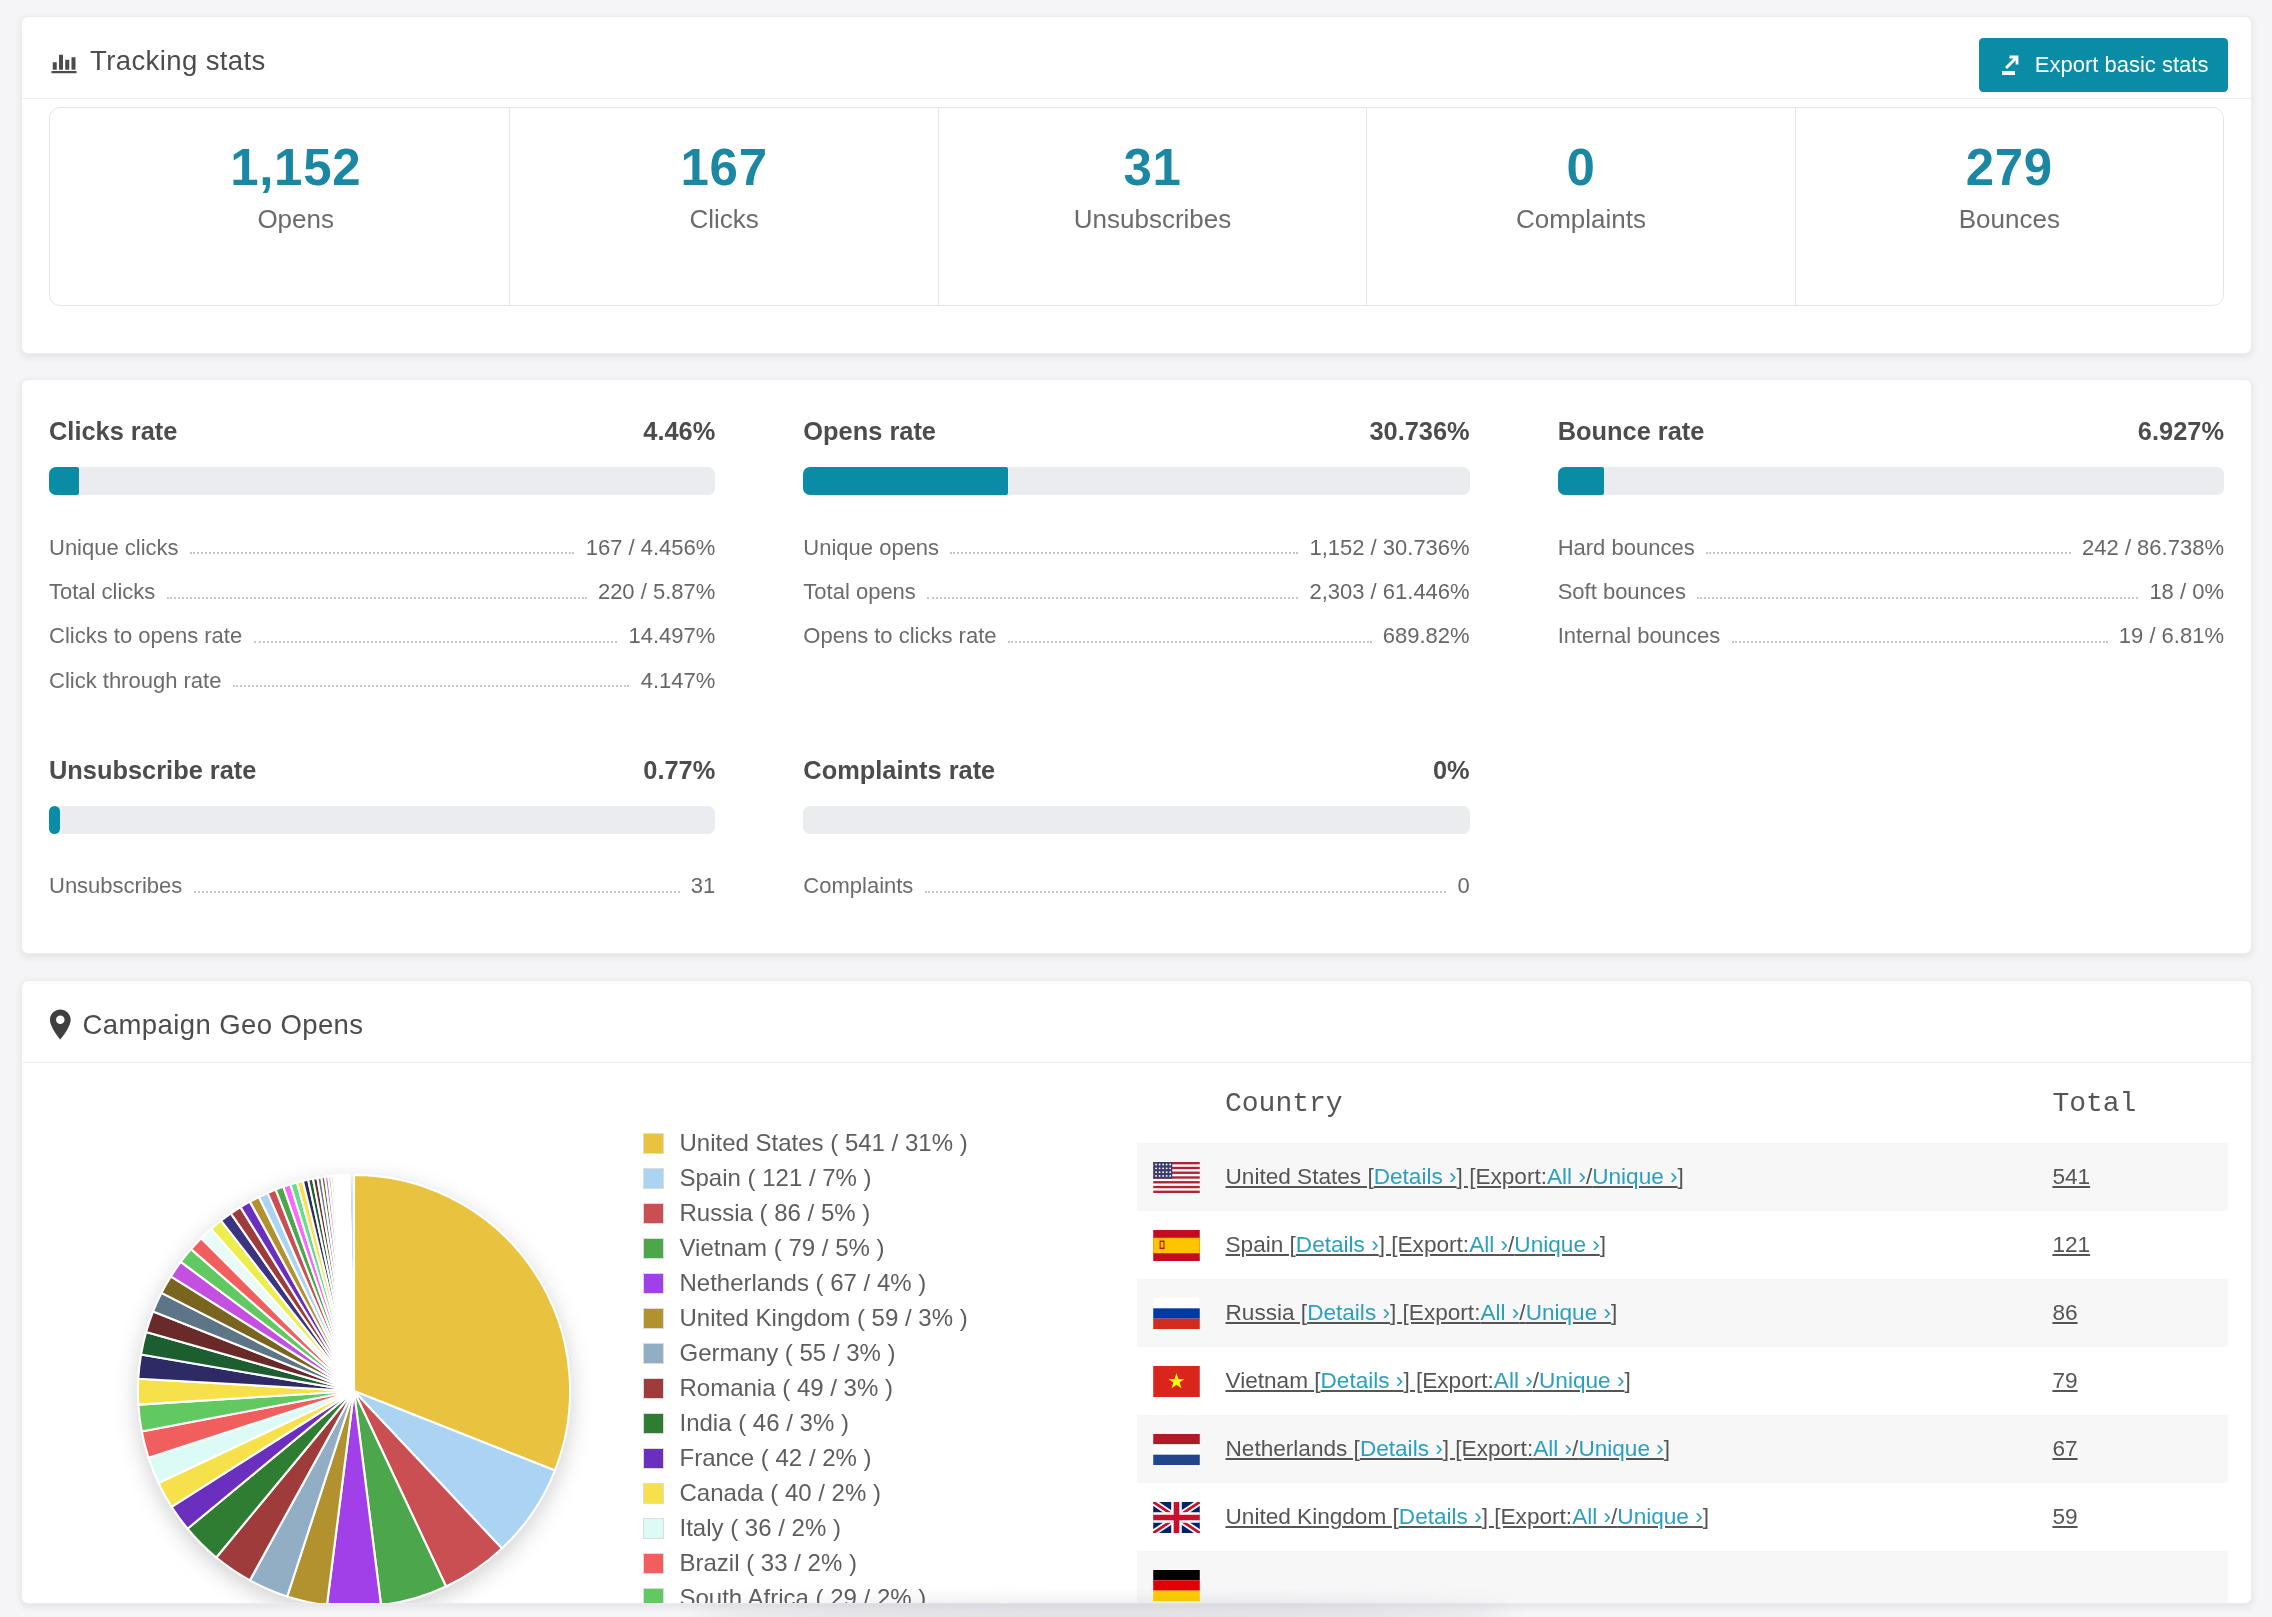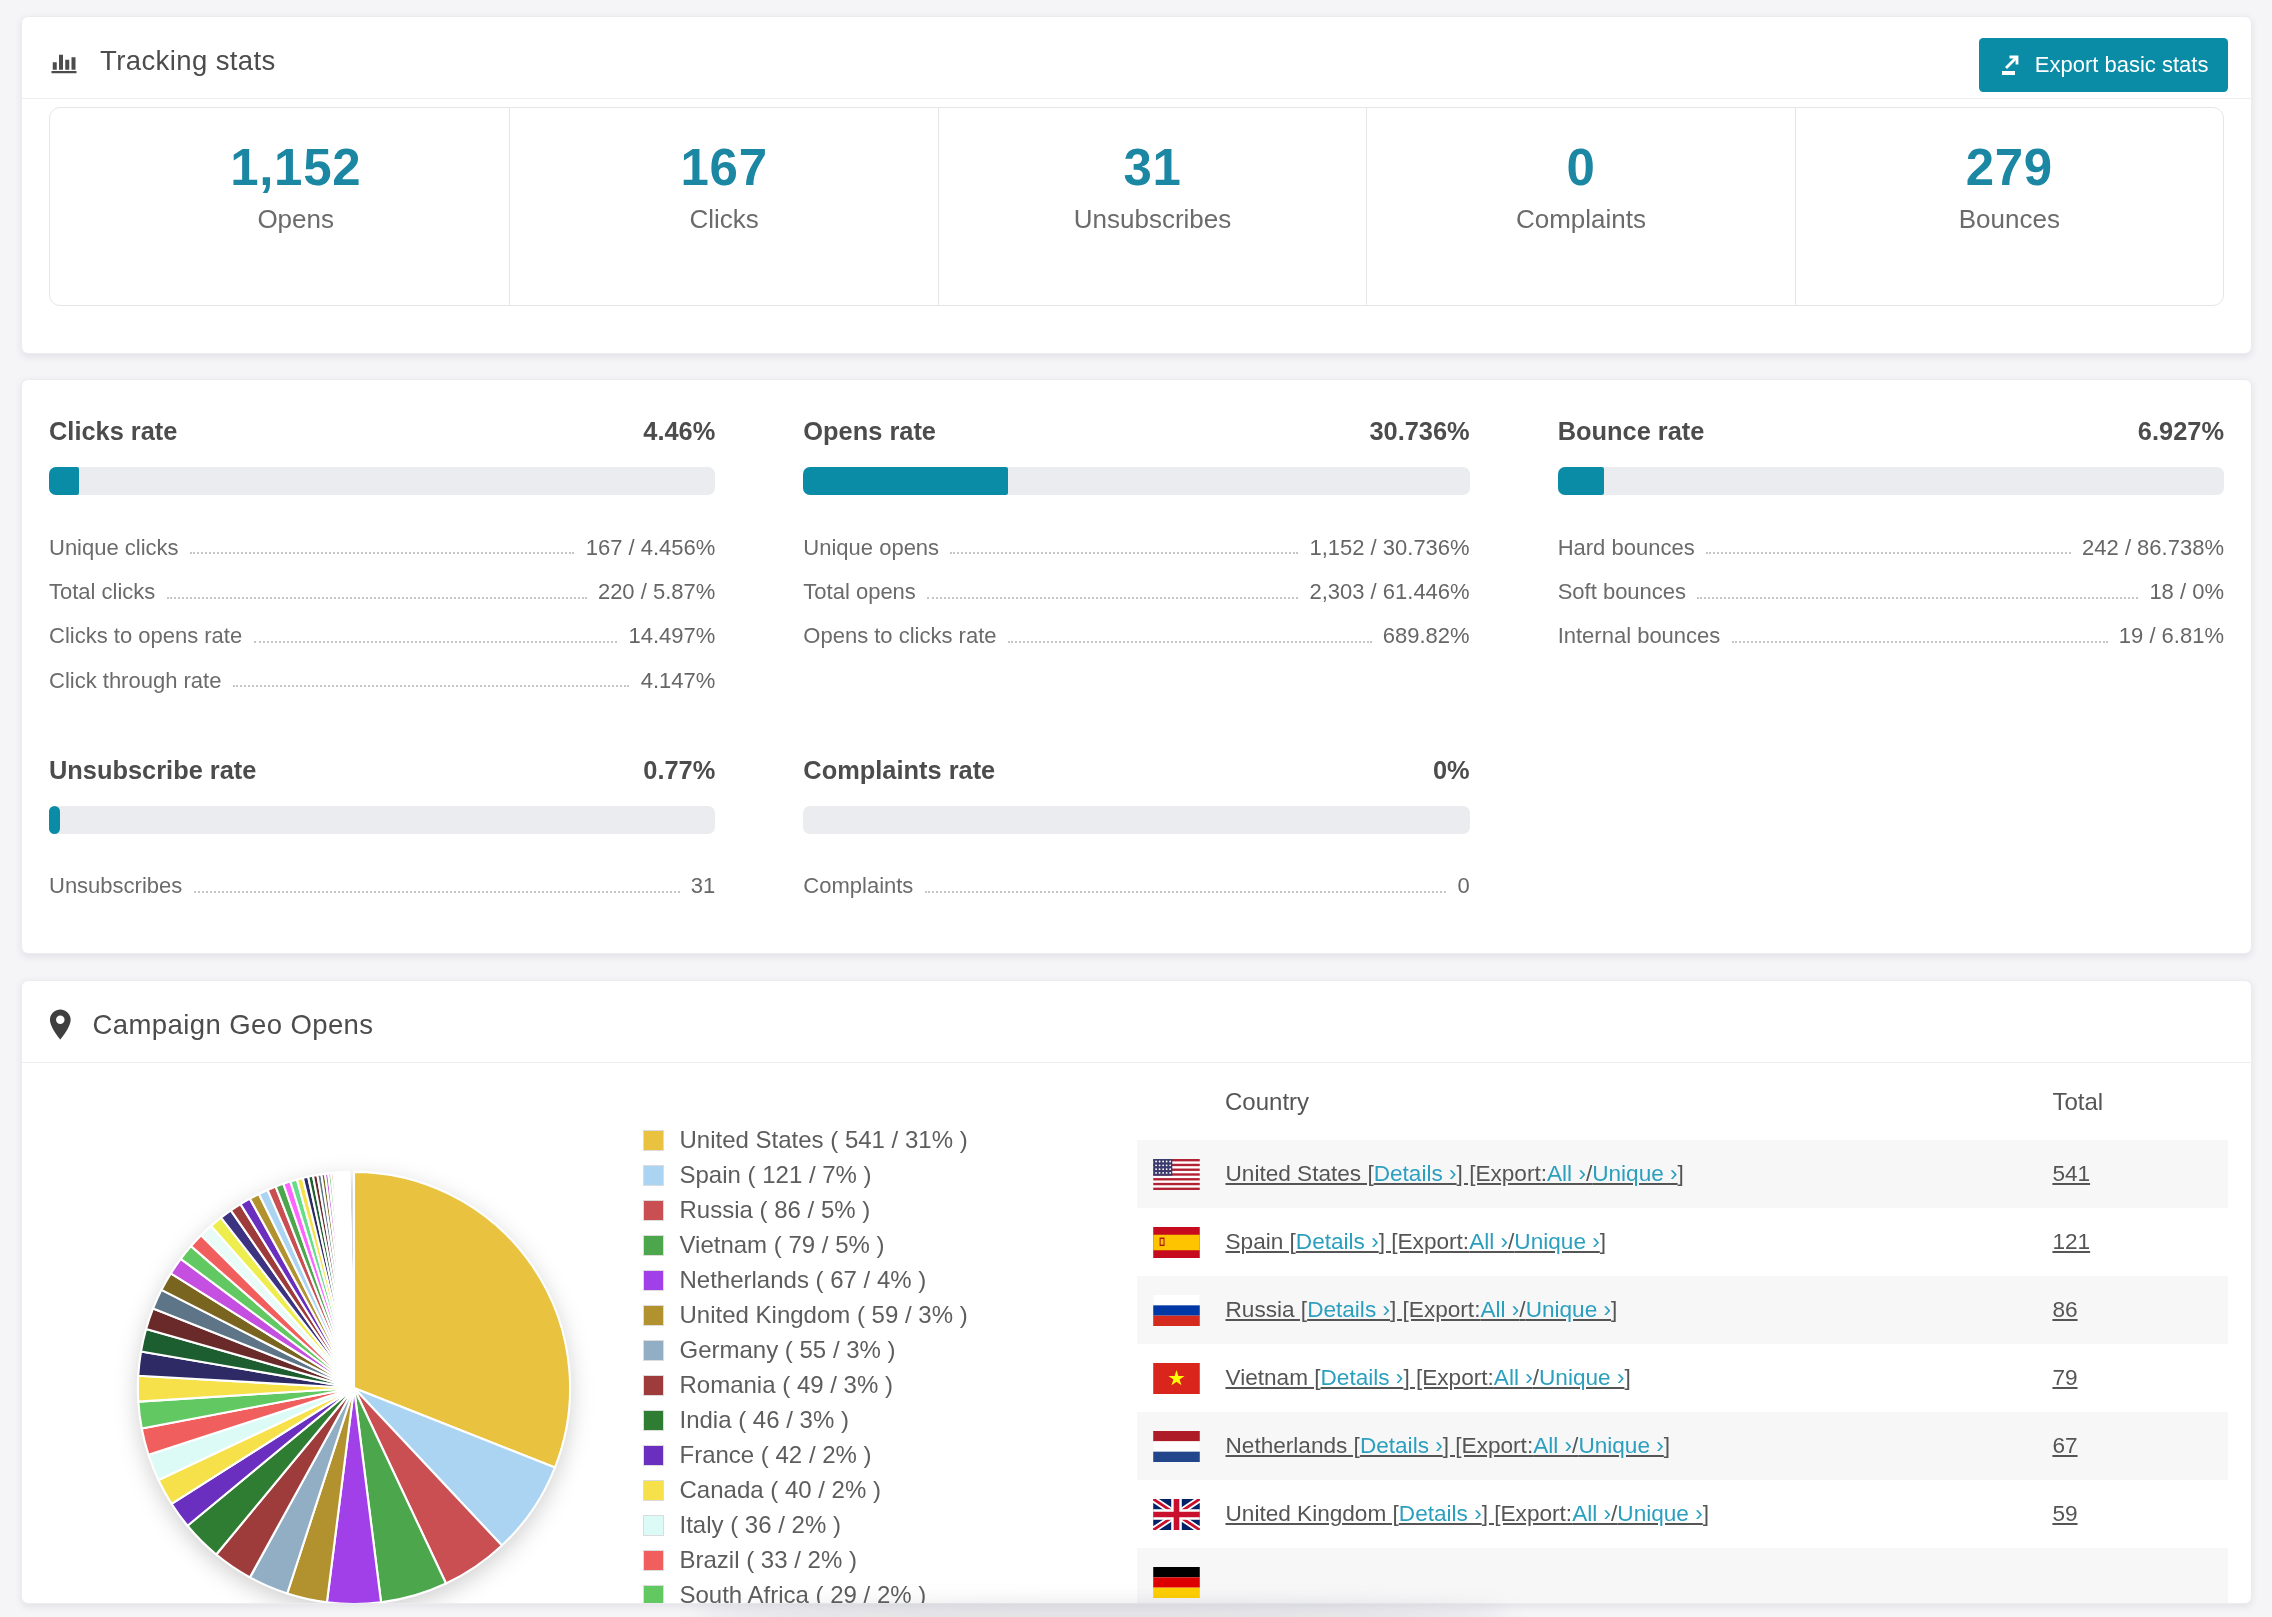--- a/index.html
+++ b/index.html
@@ -7,21 +7,21 @@
   body {
     font-family:"Liberation Sans","DejaVu Sans",sans-serif;
     background:#f5f5f7; color:#555; overflow:hidden; position:relative;
   }
   .page { padding:15.5px 21px; }
   .card {
     background:#fff; border:0.7px solid #ececef; border-radius:7px;
     box-shadow:0 2.8px 7px rgba(70,70,110,0.10);
     margin-bottom:25.4px; position:relative;
   }
-  .card-header { display:flex; align-items:center; gap:21px; padding:28px 27px 21px; }
+  .card-header { display:flex; align-items:center; gap:11px; padding:28px 27px 21px; }
   .card-header h2 { font-size:27.5px; font-weight:500; color:#4c4c4c; letter-spacing:0.4px; }
   .card-divider { border-top:1.4px solid #eeeeef; }
 
   
   .export-btn {
     position:absolute; right:22.6px; top:21px;
     background:#0a8ca6; color:#fff; border:none; border-radius:4.2px;
     font-family:inherit; font-size:22px; padding:14px 20px;
     display:flex; align-items:center; gap:11.3px; cursor:pointer;
   }
@@ -55,22 +55,22 @@
   .geo-card { height:624px; overflow:hidden; margin-bottom:0; }
   .geo-content { display:flex; align-items:flex-end; }
   .pie-wrap { width:621px; flex:0 0 621px; padding:12.7px 0 0 106px; }
   .pie-wrap svg { filter:drop-shadow(0 7px 11.3px rgba(0,0,0,0.18)); }
   .legend { list-style:none; width:494px; flex:0 0 494px; padding-top:25.4px; }
   .legend li { display:flex; align-items:center; gap:15.5px; margin-bottom:7px;
     font-size:24px; color:#5d5d5d; cursor:pointer; }
   .swatch { width:21px; height:21px; border:1.4px solid #dcdcdc; flex:0 0 21px; }
 
   .geo-table { flex:1; margin-right:22.6px; }
-  .t-head { display:grid; grid-template-columns:1fr 176px; font-size:24px; color:#555;
-    padding:25.4px 0 24px; }
+  .t-head { display:grid; grid-template-columns:1fr 176px; font-size:28px; color:#555;
+    padding:25.4px 0 24px;font-family:Liberation Mono, monospace; }
   .t-head .c1 { padding-left:88px; }
   .t-row { display:grid; grid-template-columns:1fr 176px; align-items:center; height:68px;text-decoration:underline; }
   .t-row:nth-child(odd) { background:#f7f7f8; }
   .t-country { display:flex; align-items:center; padding-left:15.5px; font-size:22.6px; color:#555; }
   .flag { width:47px; height:31px; margin-right:26px; flex:0 0 47px;
     box-shadow:inset 0 0 0 0.7px rgba(0,0,0,0.08); display:inline-flex; }
   .flag svg { width:100%; height:100%; display:block; }
   .t-country a { color:#2b9fbe; text-decoration:none; cursor:pointer; }
   .t-total { font-size:22.6px; color:#555; }
 

